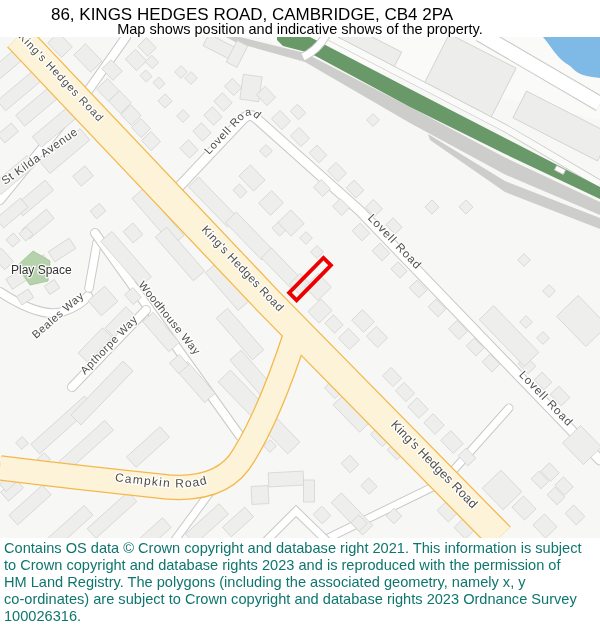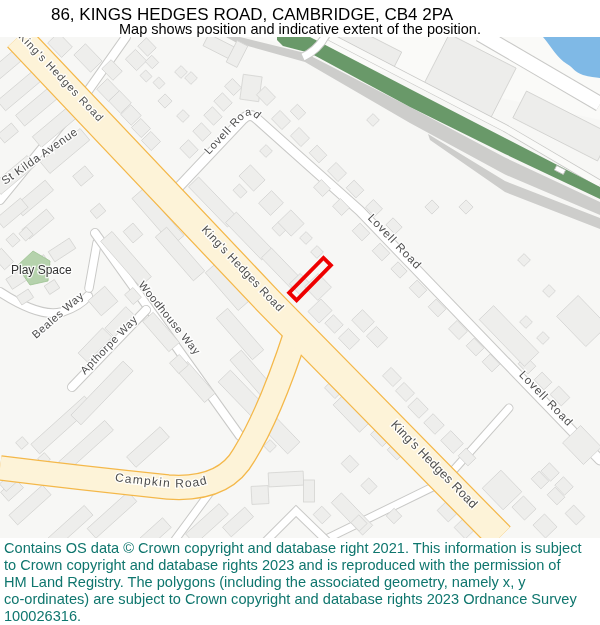--- a/index.html
+++ b/index.html
@@ -7,21 +7,21 @@
 .hdr{position:absolute;top:0;left:0;width:600px;text-align:center;color:#000;}
 .hdr .l1{position:absolute;top:5px;width:504px;font-size:17px;}
 .hdr .l2{position:absolute;top:21px;width:600px;font-size:14.5px;}
 .ftr{position:absolute;top:540px;left:4px;width:594px;font-size:14.6px;line-height:17px;color:#0f766e;}
 </style>
 </head>
 <body>
 
 <div class="hdr">
     <div class="l1">86, KINGS HEDGES ROAD, CAMBRIDGE, CB4 2PA</div>
-<div class="l2">Map shows position and indicative extent of the position.</div>
+<div class="l2">Map shows position and indicative shows of the property.</div>
   </div>
 
 <svg width="600" height="501" viewBox="0 37 600 501" xmlns="http://www.w3.org/2000/svg" style="position:absolute;left:0;top:37px;" font-family="Liberation Sans, sans-serif">
 
 <rect x="0" y="37" width="600" height="501" fill="#f7f7f5"></rect>
 
 <polygon points="180,37 600,37 600,120 330,60 260,37" fill="#fafaf8" stroke="none"></polygon>
 
 <path d="M 543,37 C 551,46 557,58 567,64 C 574,68 574,72 583,75 C 590,77 595,77 600,78 L 600,37 Z" fill="#7fb9e6"></path>
 

